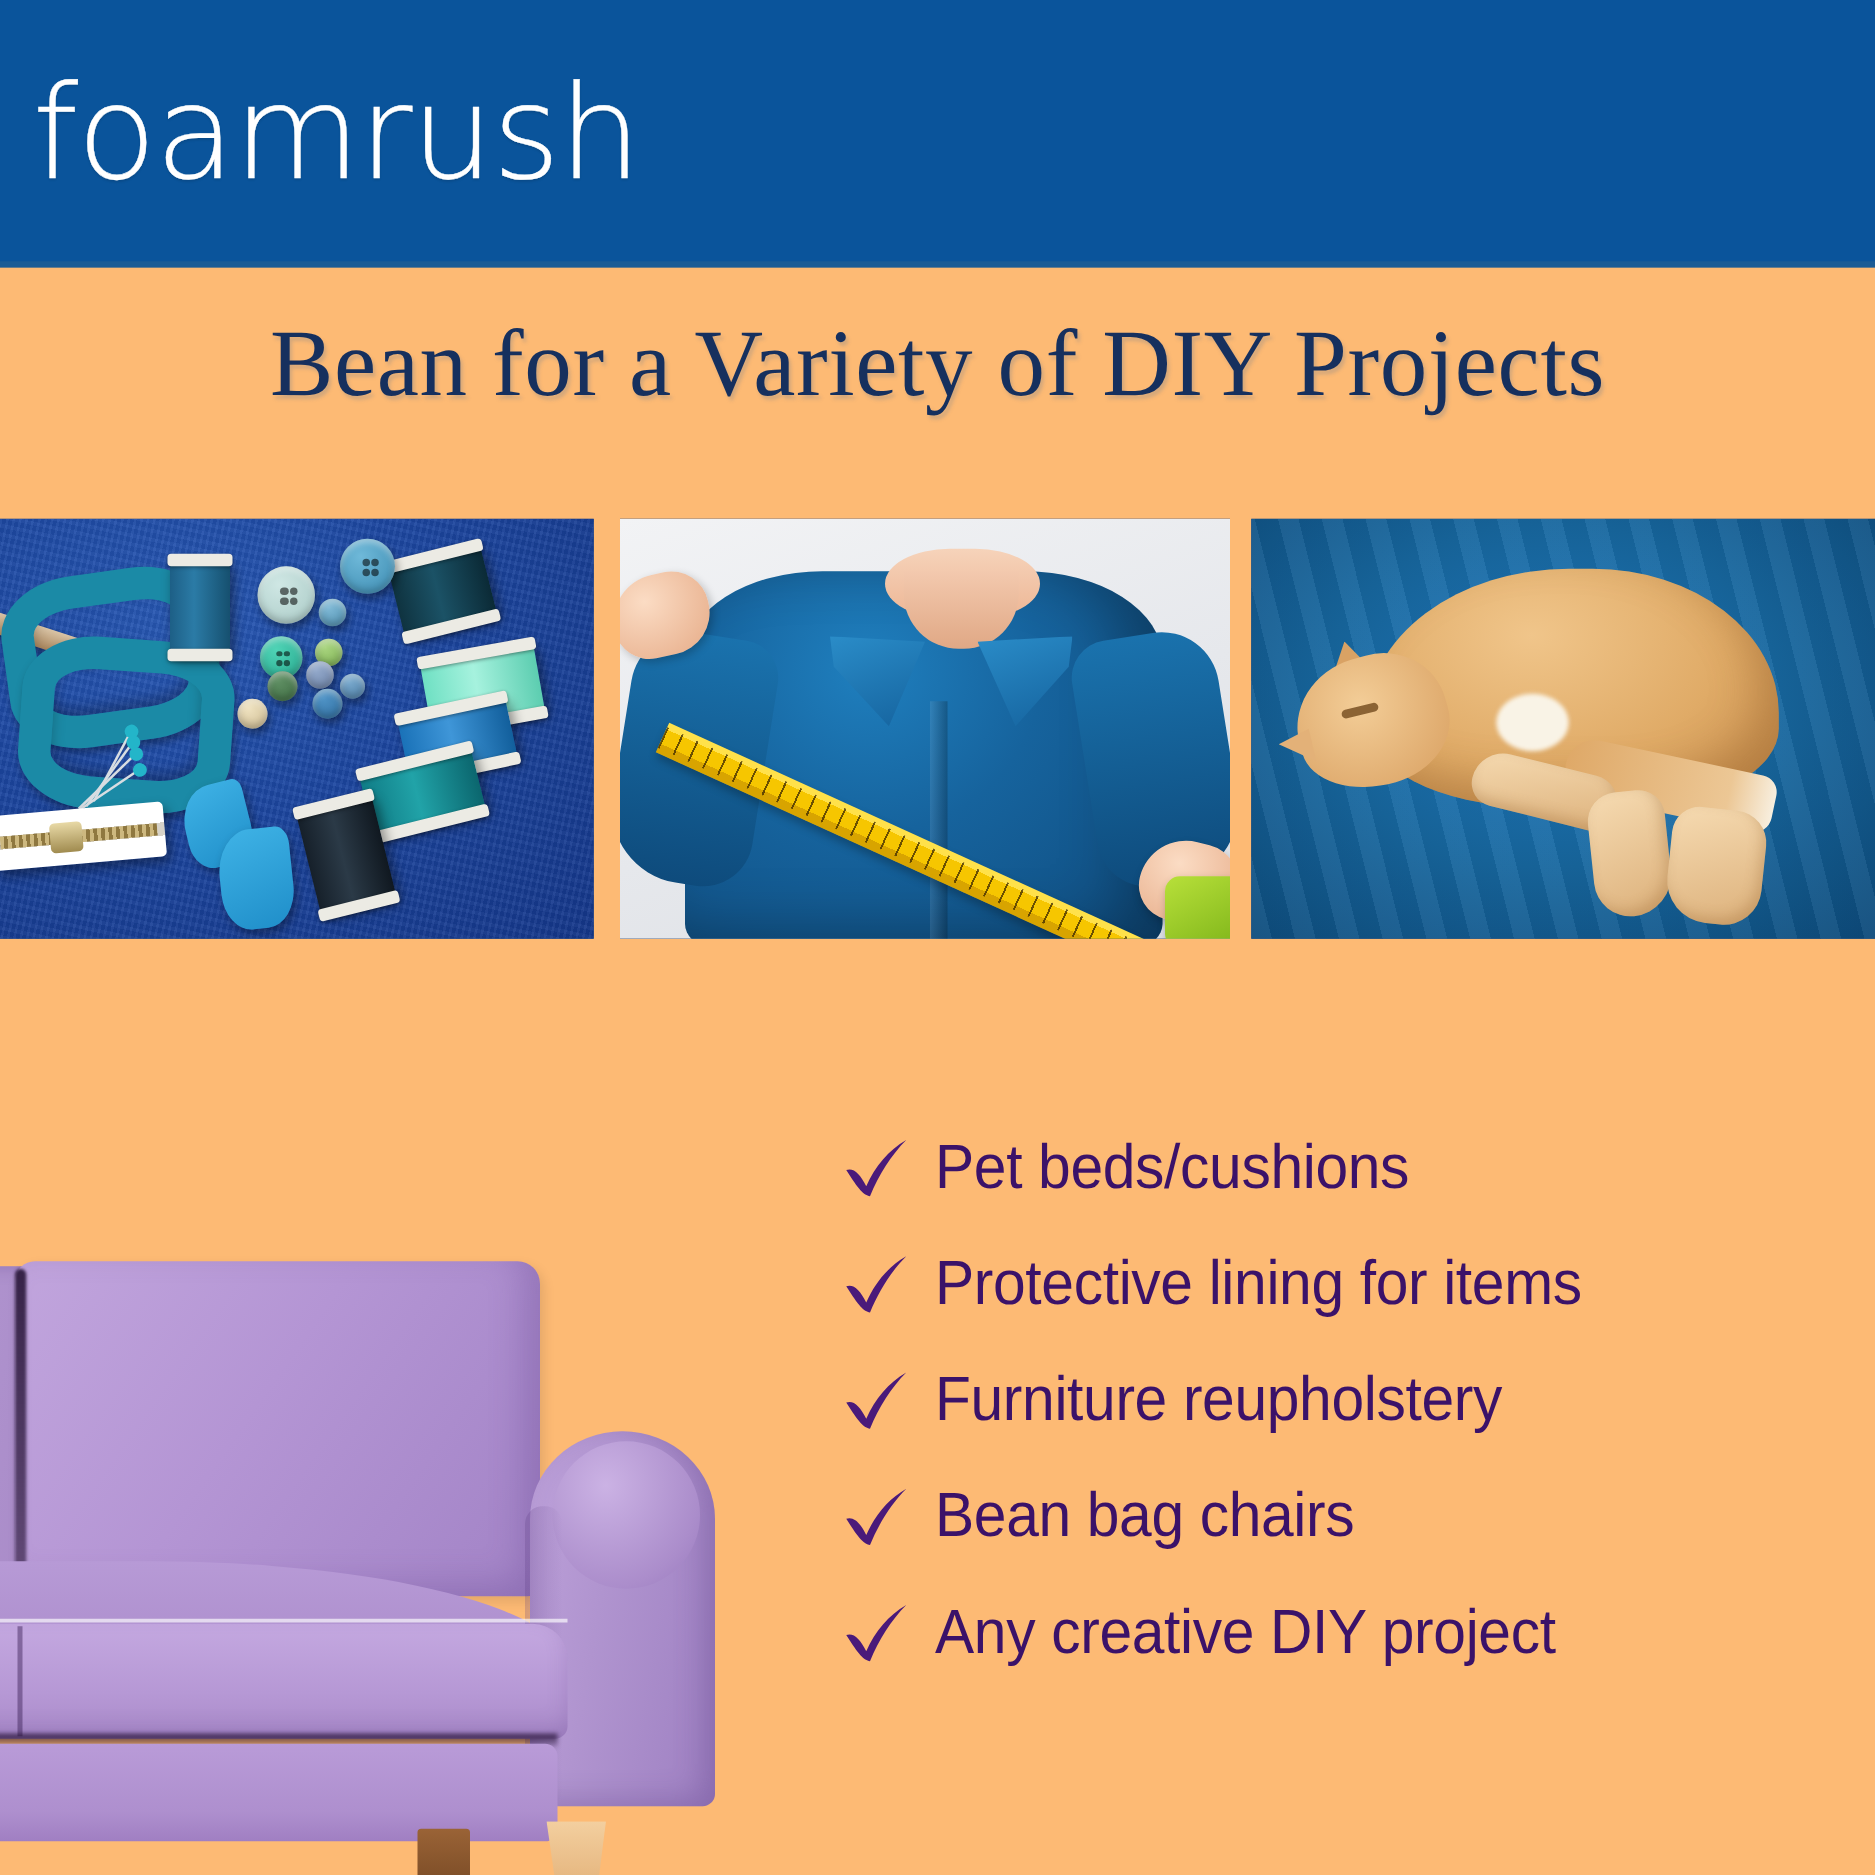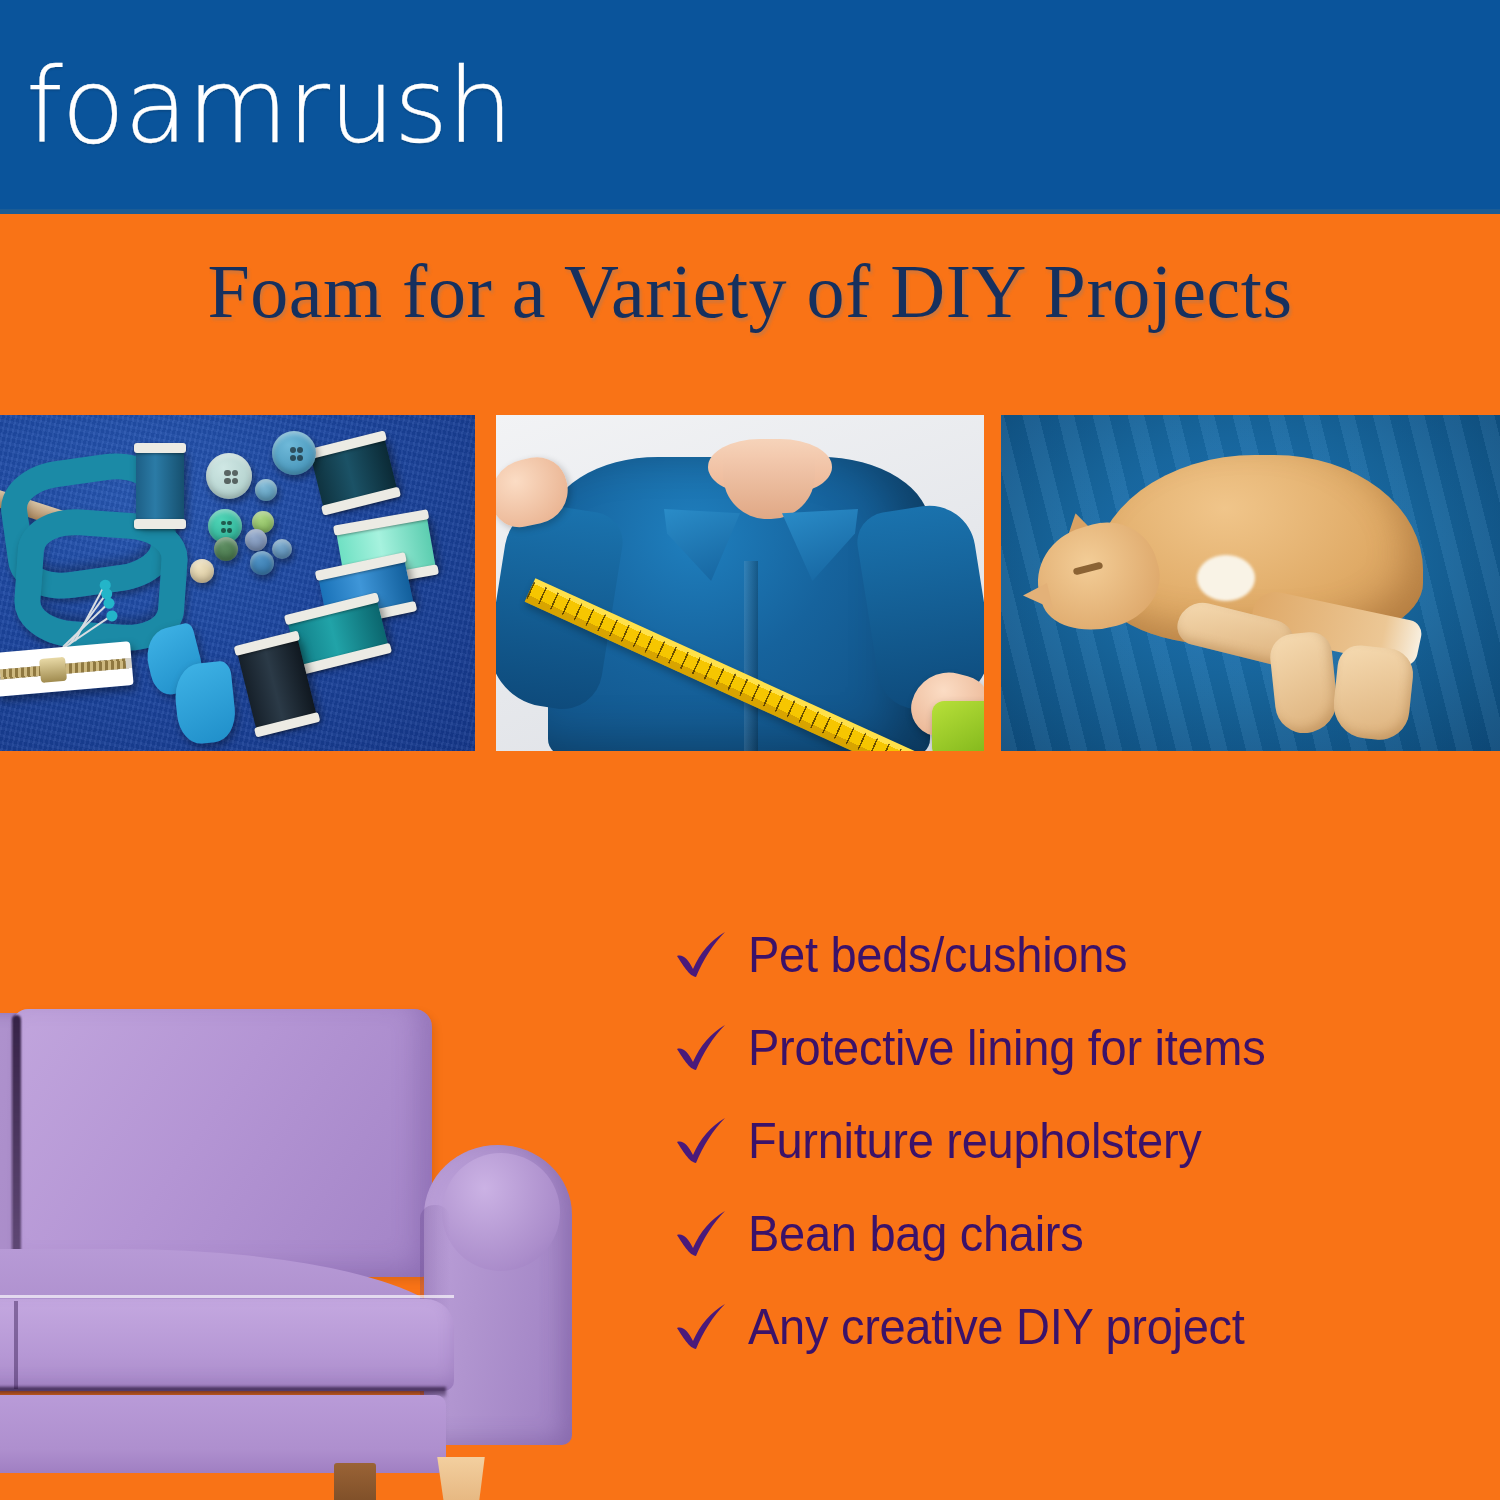--- a/index.html
+++ b/index.html
@@ -12,21 +12,21 @@
     background: #ffffff;
     font-family: "Liberation Sans", sans-serif;
     overflow: hidden;
     position: relative;
   }
 
   #page {
     position: relative;
     width: 1500px;
     height: 1500px;
-    background: #f97316;
+    background: #fdba74;
     overflow: hidden;
   }
 
   
   .brand-banner {
     position: absolute;
     left: 0;
     top: 0;
     width: 1500px;
     height: 214px;
@@ -279,21 +279,21 @@
 
   
   .checklist {
     position: absolute;
     left: 672px;
     top: 908px;
     width: 810px;
   }
   .check-row {
     display: flex;
-    align-items: center;
+    align-items: flex-start;
     height: 93px;
   }
   .check-mark {
     flex: 0 0 76px;
     display: flex;
     align-items: center;
     justify-content: flex-start;
   }
   .check-mark svg { display: block; }
   .check-label {
@@ -395,21 +395,21 @@
 </head>
 <body>
 
 <div id="page">
 
   <div class="brand-banner">
     <div class="brand-logo">foamrush</div>
     <div class="brand-banner-edge"></div>
   </div>
 
-  <div class="headline">Foam for a Variety of DIY Projects</div>
+  <div class="headline">Bean for a Variety of DIY Projects</div>
 
   <div class="photo-strip">
 
     <div class="photo-tile tile-1">
       <div class="tile-inner">
         <div class="cloth-bg"></div>
 
         <div class="shape scissor-blade" style="left:-14px; top:86px; transform:rotate(18deg);"></div>
         <div class="shape scissor-handle" style="left:4px; top:42px; transform:rotate(-8deg);"></div>
         <div class="shape scissor-handle" style="left:16px; top:96px; transform:rotate(4deg);"></div>

